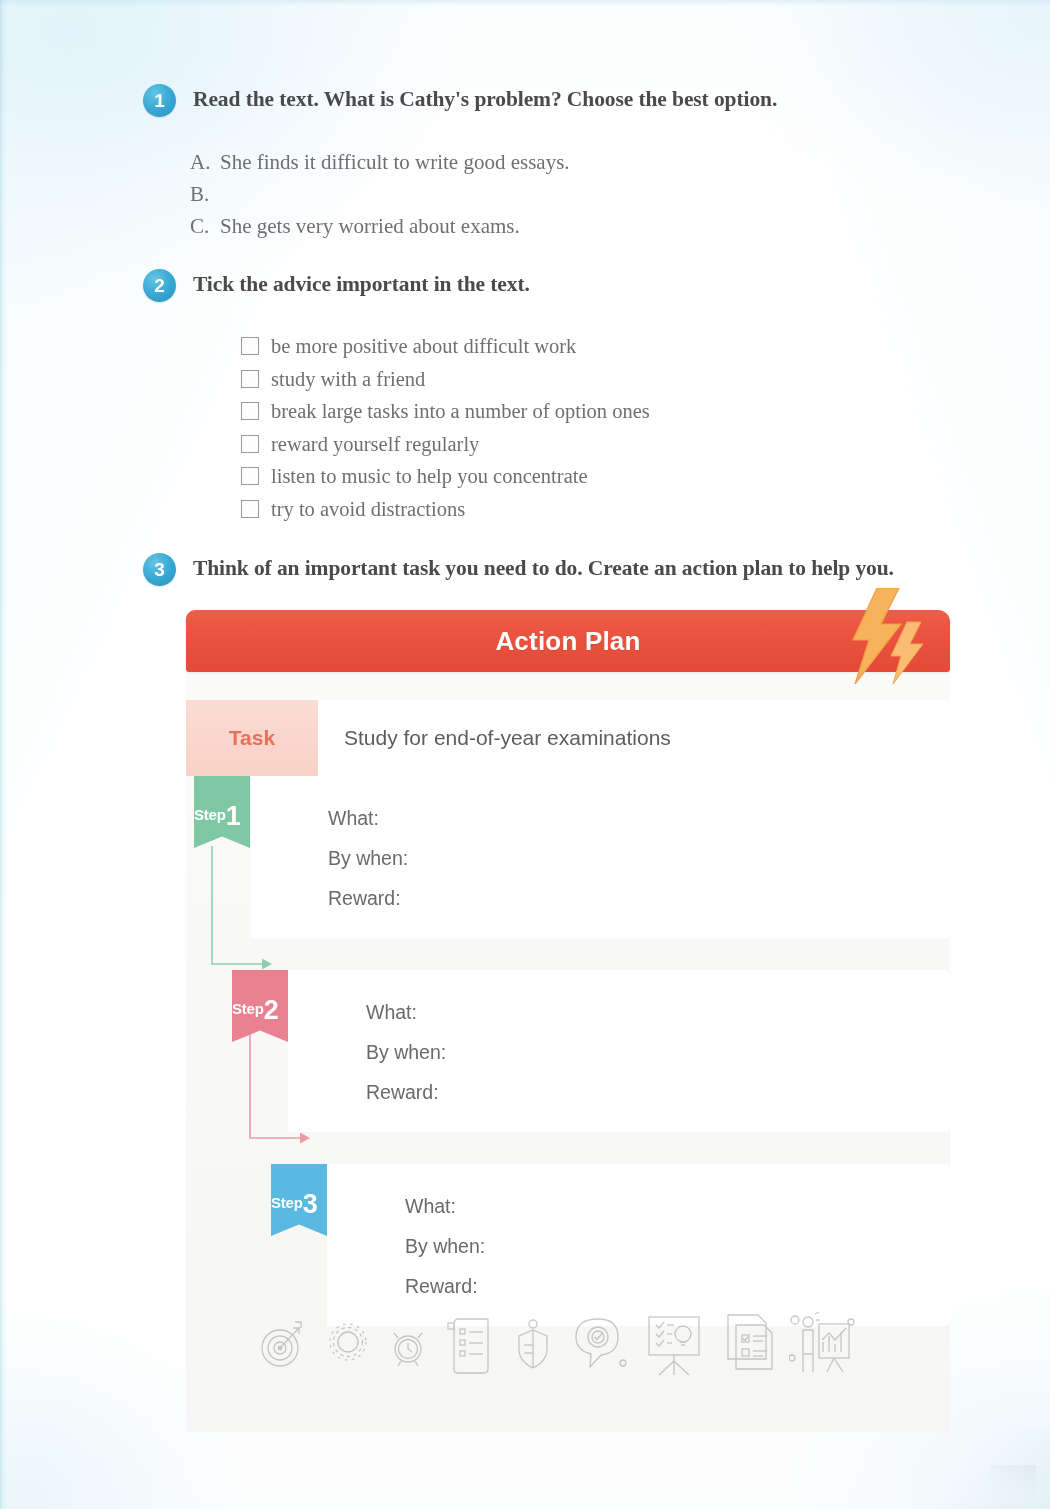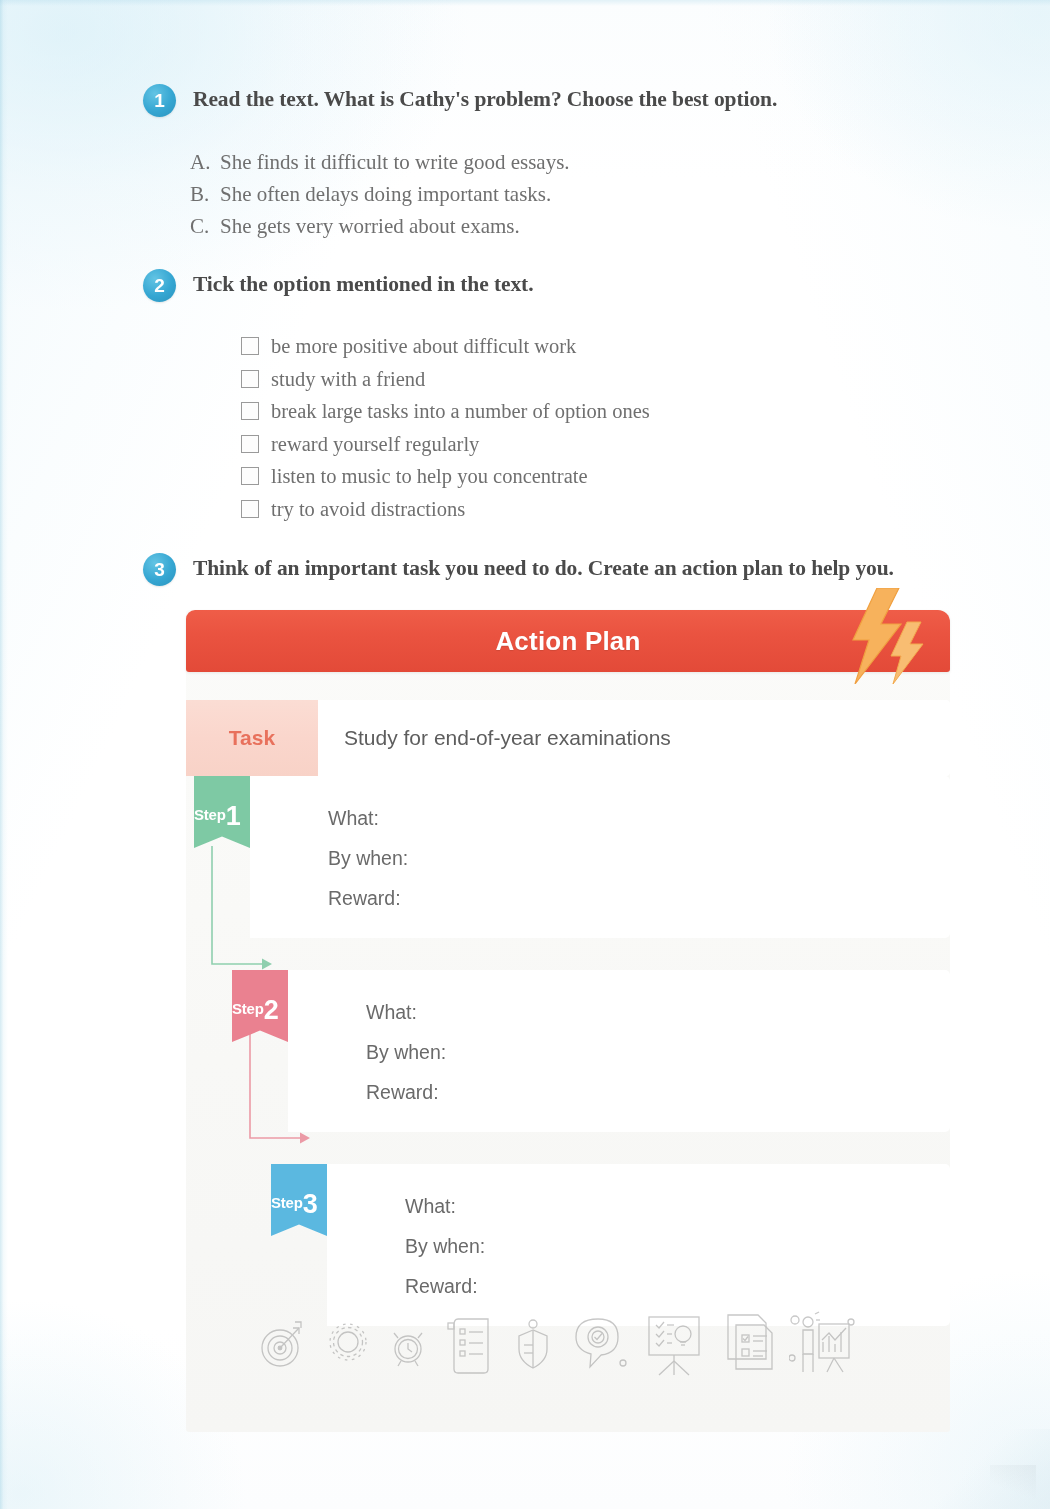--- a/index.html
+++ b/index.html
@@ -296,31 +296,30 @@
       <div class="ex-title">Read the text. What is Cathy's problem? Choose the best option.</div>
     </div>
 
     <div class="options" style="top:146px;">
       <div class="option-row">
         <span class="option-letter">A.</span>
         <span class="option-text">She finds it difficult to write good essays.</span>
       </div>
       <div class="option-row">
         <span class="option-letter">B.</span>
-        <span class="option-text">She often delays doing important tasks.</span>
       </div>
       <div class="option-row">
         <span class="option-letter">C.</span>
         <span class="option-text">She gets very worried about exams.</span>
       </div>
     </div>
 
     <div class="exercise" style="left:143px; top:269px;">
       <div class="ex-badge">2</div>
-      <div class="ex-title">Tick the option mentioned in the text.</div>
+      <div class="ex-title">Tick the advice important in the text.</div>
     </div>
 
     <div class="ticklist" style="top:330px;">
       <div class="tick-row">
         <span class="tick-box"></span>
         <span class="tick-text">be more positive about difficult work</span>
       </div>
       <div class="tick-row">
         <span class="tick-box"></span>
         <span class="tick-text">study with a friend</span>

